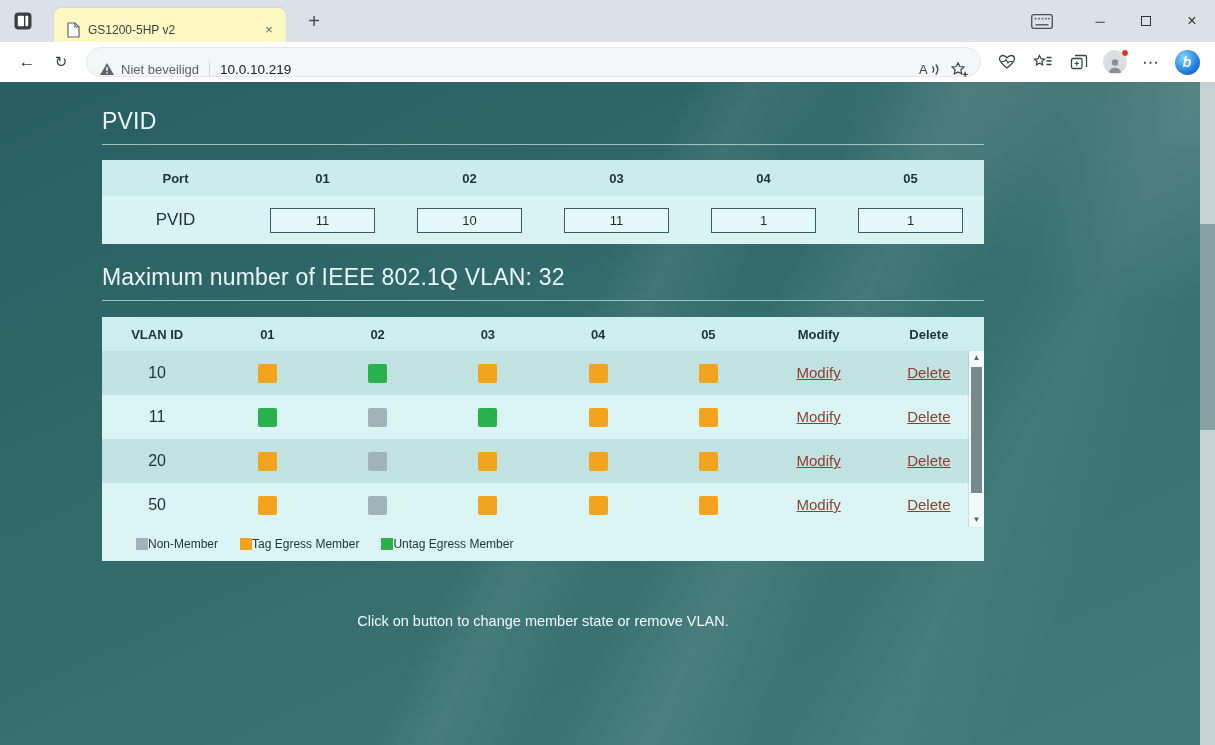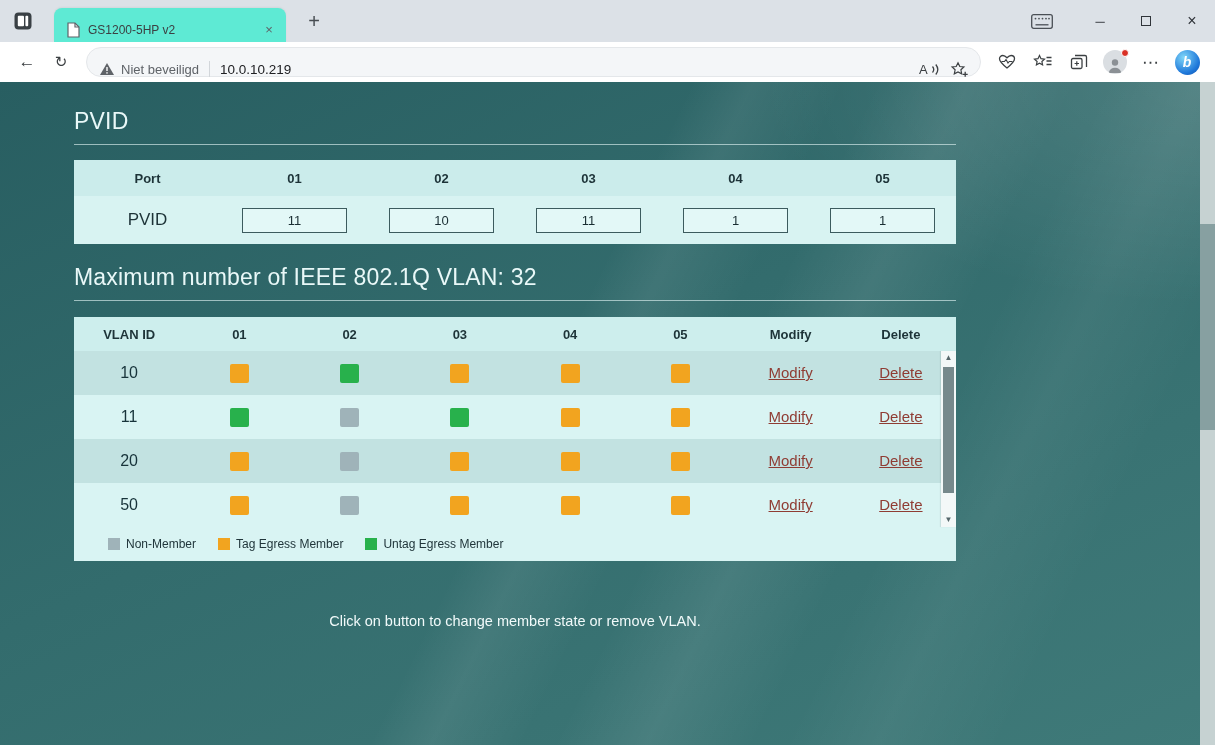--- a/index.html
+++ b/index.html
@@ -3,21 +3,21 @@
 <meta charset="utf-8">
 <style>
   * { box-sizing: border-box; margin: 0; padding: 0; }
   html,body { width:1215px; height:745px; overflow:hidden; }
   body { font-family:"Liberation Sans","DejaVu Sans",sans-serif; background:#fff; }
   .browser { width:100%; height:100%; display:flex; flex-direction:column; }
 
   
   .tabstrip { height:42px; background:#dce1e7; display:flex; align-items:center; padding-left:8px; flex:none; }
   .tab-actions { width:30px; height:30px; border:none; background:transparent; display:flex; align-items:center; justify-content:center; cursor:pointer; border-radius:6px; }
-  .tab { align-self:flex-end; height:34px; width:232px; background:#5eead4; border-radius:8px 8px 0 0; display:flex; align-items:center; padding:9px 8px 0 12px; margin-left:16px; box-shadow:0 -1px 2px rgba(0,0,0,0.05); }
+  .tab { align-self:flex-end; height:34px; width:232px; background:#fef9c3; border-radius:8px 8px 0 0; display:flex; align-items:center; padding:9px 8px 0 12px; margin-left:16px; box-shadow:0 -1px 2px rgba(0,0,0,0.05); }
   .favicon { display:flex; flex:none; }
   .tab-title { font-size:12px; color:#3c4043; margin-left:8px; white-space:nowrap; overflow:hidden; flex:1; }
   .tab-close { border:none; background:transparent; font-size:13px; color:#5f6368; cursor:pointer; width:18px; height:18px; line-height:16px; border-radius:4px; flex:none; }
   .new-tab { border:none; background:transparent; font-size:20px; color:#474c51; margin-left:14px; cursor:pointer; width:28px; height:28px; line-height:24px; border-radius:6px; }
   .ts-right { margin-left:auto; display:flex; align-items:center; height:100%; }
   .kb-btn { border:none; background:transparent; cursor:pointer; margin-right:24px; display:flex; align-items:center; }
   .win { width:46px; height:100%; border:none; background:transparent; font-size:13px; color:#30343a; cursor:pointer; display:flex; align-items:center; justify-content:center; }
   .maxbox { width:10px; height:10px; border:1.4px solid #30343a; display:inline-block; }
 
   
@@ -37,21 +37,21 @@
 
   
   .page { flex:1; position:relative; overflow:hidden;
     background: linear-gradient(155deg, #285e61 0%, #336c6d 45%, #3f7a79 100%); }
   .page::before { content:""; position:absolute; inset:0; pointer-events:none;
     background:
       radial-gradient(ellipse 650px 320px at 100% 0%, rgba(255,255,255,0.13), transparent 70%),
       linear-gradient(116deg, transparent 45%, rgba(255,255,255,0.07) 49%, transparent 55%),
       linear-gradient(116deg, transparent 57%, rgba(255,255,255,0.08) 63%, transparent 70%),
       linear-gradient(116deg, transparent 72%, rgba(255,255,255,0.05) 78%, transparent 86%); }
-  .content { position:relative; margin-left:74px; width:882px; z-index:1; }
+  .content { position:relative; margin-left:102px; width:882px; z-index:1; }
   .section-title { margin-top:26px; font-size:23px; font-weight:400; color:#e9f8f8; padding-bottom:9px; border-bottom:1px solid rgba(220,240,240,0.65); letter-spacing:0.2px; }
   .section-title.second { margin-top:20px; }
 
   .pvid-table { width:100%; margin-top:15px; border-collapse:collapse; table-layout:fixed;border-radius:16px; }
   .pvid-table th { height:36px; background:#cbeceb; font-size:13px; color:#1d3338; font-weight:bold; }
   .pvid-table td { height:48px; background:#d8f3f2; text-align:center; }
   .pvid-label { font-size:17px; color:#1d3338; }
   .pvid-input { width:105px; height:25px; border:1px solid #3c5b5e; background:#e3f8f7; text-align:center; font-size:13px; color:#1a2e33; font-family:inherit; }
 
   .apply-row { margin-top:48px; display:flex; justify-content:flex-end; }
@@ -61,21 +61,21 @@
   .vlan-wrap { margin-top:16px; position:relative; }
   .vlan-table { width:100%; border-collapse:collapse; table-layout:fixed; }
   .vlan-table th { height:34px; background:#cdeeed; font-size:13px; color:#1d3338; font-weight:bold; }
   .vlan-table td { height:44px; text-align:center; }
   tr.dark td { background:#c2e2e1; }
   tr.light td { background:#d9f4f3; }
   .vid { font-size:16px; color:#17333a; }
   .sq { display:inline-block; width:19px; height:19px; border-radius:2px; vertical-align:middle; cursor:pointer; }
   .tlink { color:#8f3c33; font-size:15px; text-decoration:underline; }
   .legend { height:34px; background:#d9f4f3; display:flex; align-items:center; padding-left:34px; gap:22px; }
-  .lg-item { display:flex; align-items:center; gap:6px; }
+  .lg-item { display:flex; align-items:center; gap:0; }
   .lg-sq { width:12px; height:12px; display:inline-block; }
   .lg-tx { font-size:12px; color:#21363b; }
 
   .table-scrollbar { position:absolute; top:34px; right:0; width:15px; height:176px; background:#f3f8f8; display:flex; flex-direction:column; align-items:center; box-shadow:-1px 0 1px rgba(0,0,0,0.08); }
   .sb-btn { border:none; background:transparent; font-size:8px; color:#55666a; height:14px; width:100%; cursor:pointer; padding:0; line-height:14px; }
   .sb-thumb { width:11px; height:126px; background:#76898c; margin-top:2px; cursor:grab; }
   .sb-down { margin-top:auto; }
 
   .footer-row { margin-top:52px; display:flex; justify-content:flex-end; align-items:center;flex-direction:column; }
   .note { font-size:14.5px; color:#f1fafa; }

